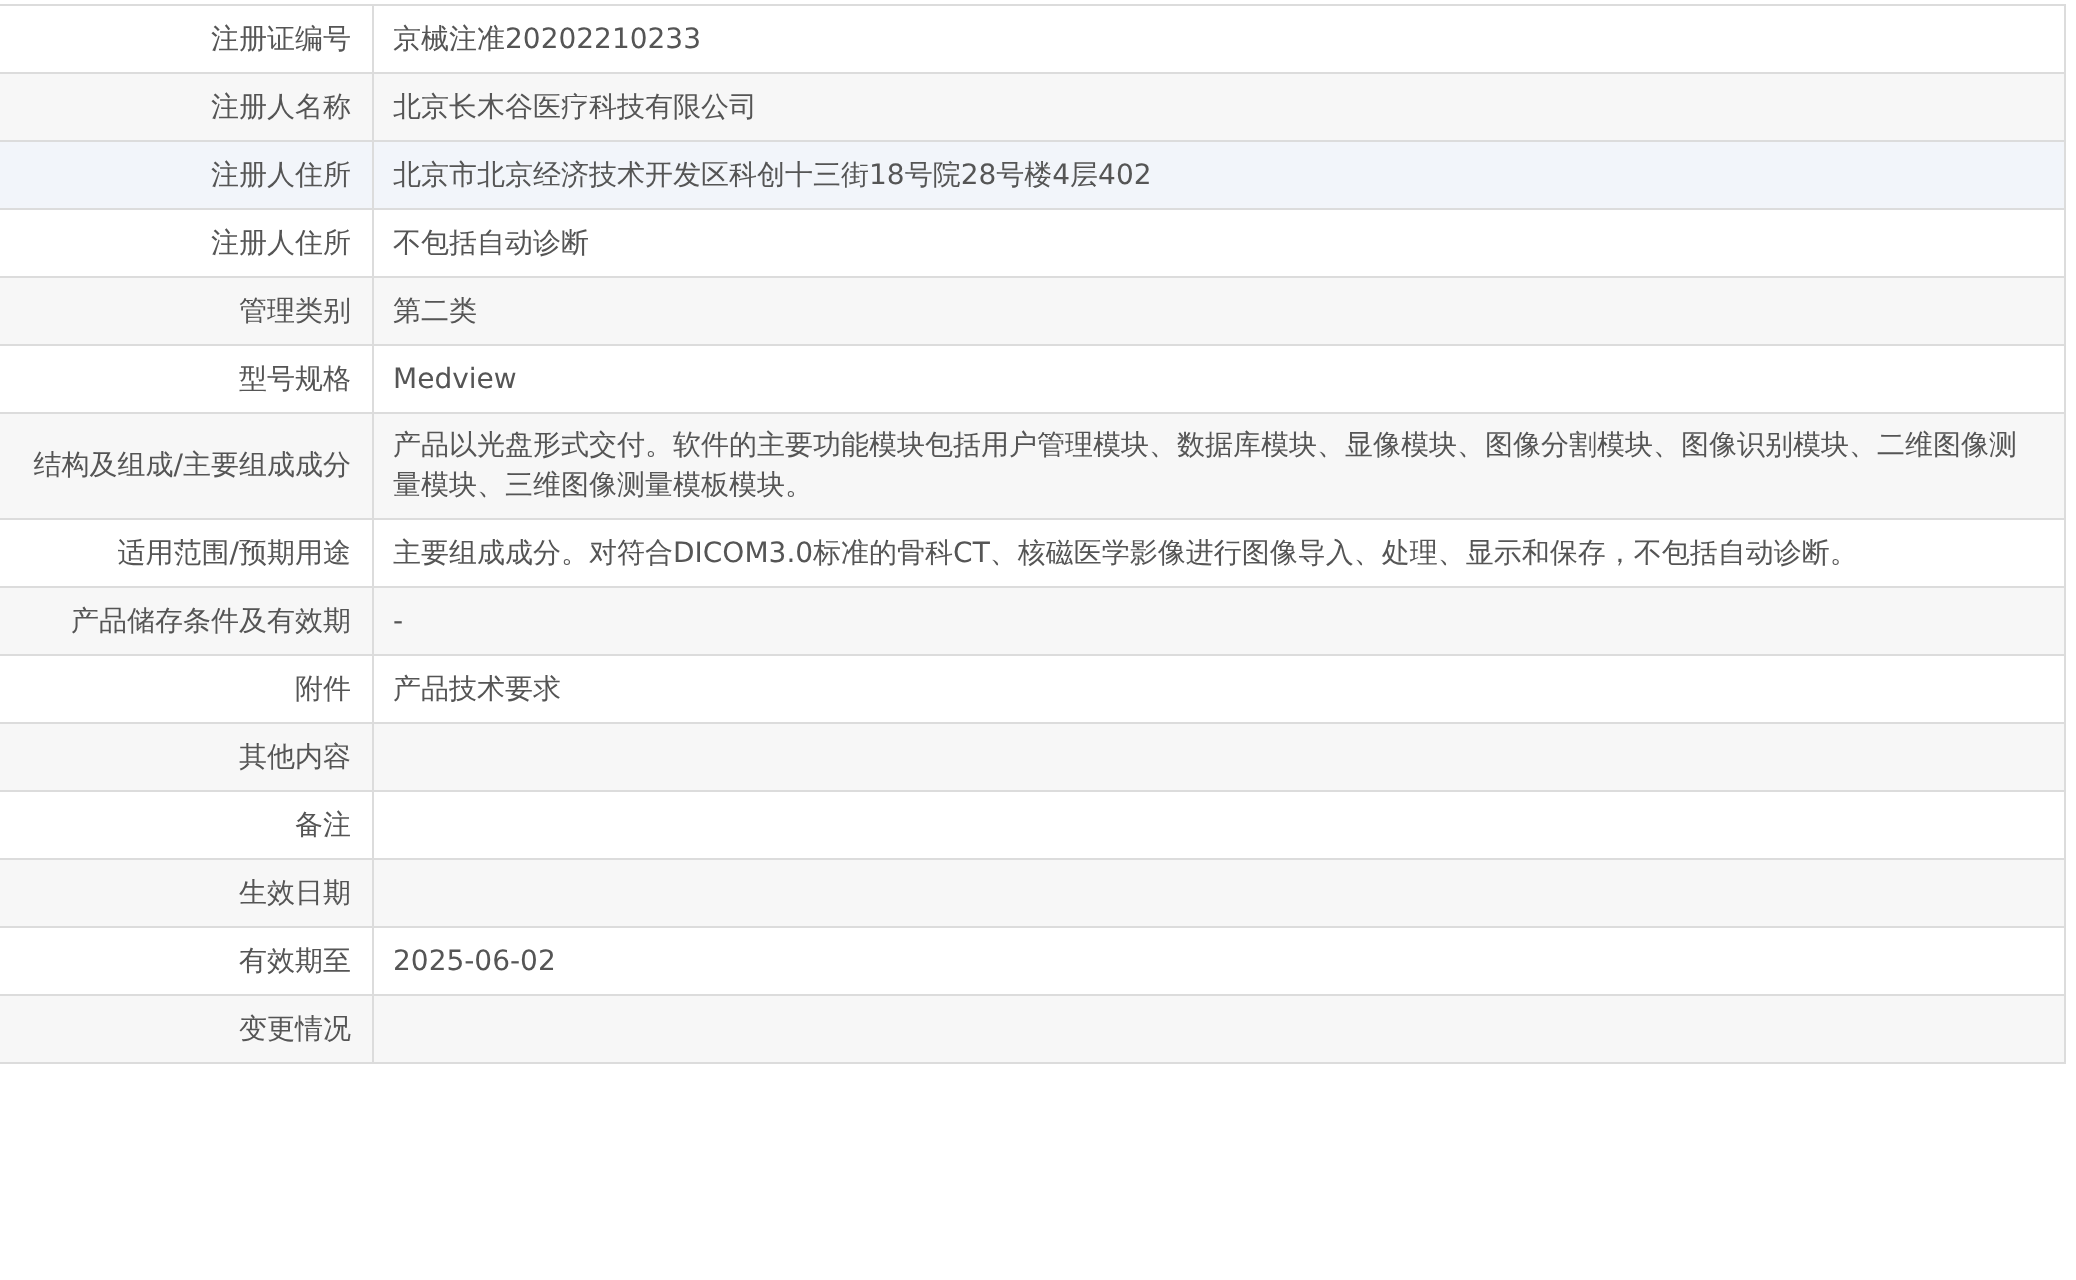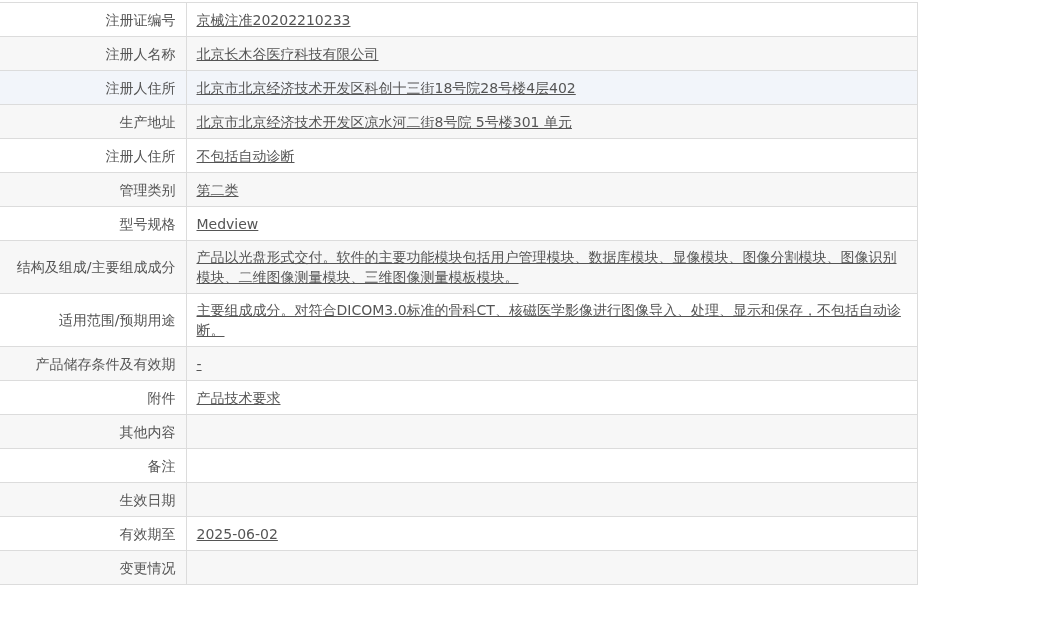--- a/index.html
+++ b/index.html
@@ -19,21 +19,21 @@
     color: var(--text);
   }
   .page{
     width: 1038px;
     height: 640px;
     overflow: hidden;
     background: var(--bg);
     padding-top: 2px;
   }
   table.detail-table{
-    width: 918px;
+    width: 1033px;
     border-collapse: collapse;
     border-top: 1px solid var(--border);
     border-bottom: 1px solid var(--border-bottom);
     table-layout: fixed;
   }
   .detail-table th,
   .detail-table td{
     border-bottom: 1px solid var(--border);
     padding: 6px 10px;
     line-height: 20px;
@@ -44,21 +44,20 @@
   .detail-table th{
     width: 186px;
     text-align: right;
     border-right: 1px solid var(--border);
     white-space: normal;
   }
   .detail-table td{
     text-align: left;
     border-right: 1px solid var(--border);
     word-break: break-all;
-    text-decoration: underline;
   }
   tr.alt{ background: var(--alt-bg); margin-left: 48px; }
   tr.hovered{ background: var(--hover-bg); margin-top: 36px; }
 </style>
 </head>
 <body>
 
 <div class="page">
   <table class="detail-table">
     <tbody>
@@ -66,24 +65,20 @@
     <th>注册证编号</th>
     <td>京械注准20202210233</td>
   </tr>
         <tr class="alt">
     <th>注册人名称</th>
     <td>北京长木谷医疗科技有限公司</td>
   </tr>
         <tr class="hovered">
     <th>注册人住所</th>
     <td>北京市北京经济技术开发区科创十三街18号院28号楼4层402</td>
-  </tr>
-        <tr class="alt">
-    <th>生产地址</th>
-    <td>北京市北京经济技术开发区凉水河二街8号院 5号楼301 单元</td>
   </tr>
         <tr>
     <th>注册人住所</th>
     <td>不包括自动诊断</td>
   </tr>
         <tr class="alt">
     <th>管理类别</th>
     <td>第二类</td>
   </tr>
         <tr>

